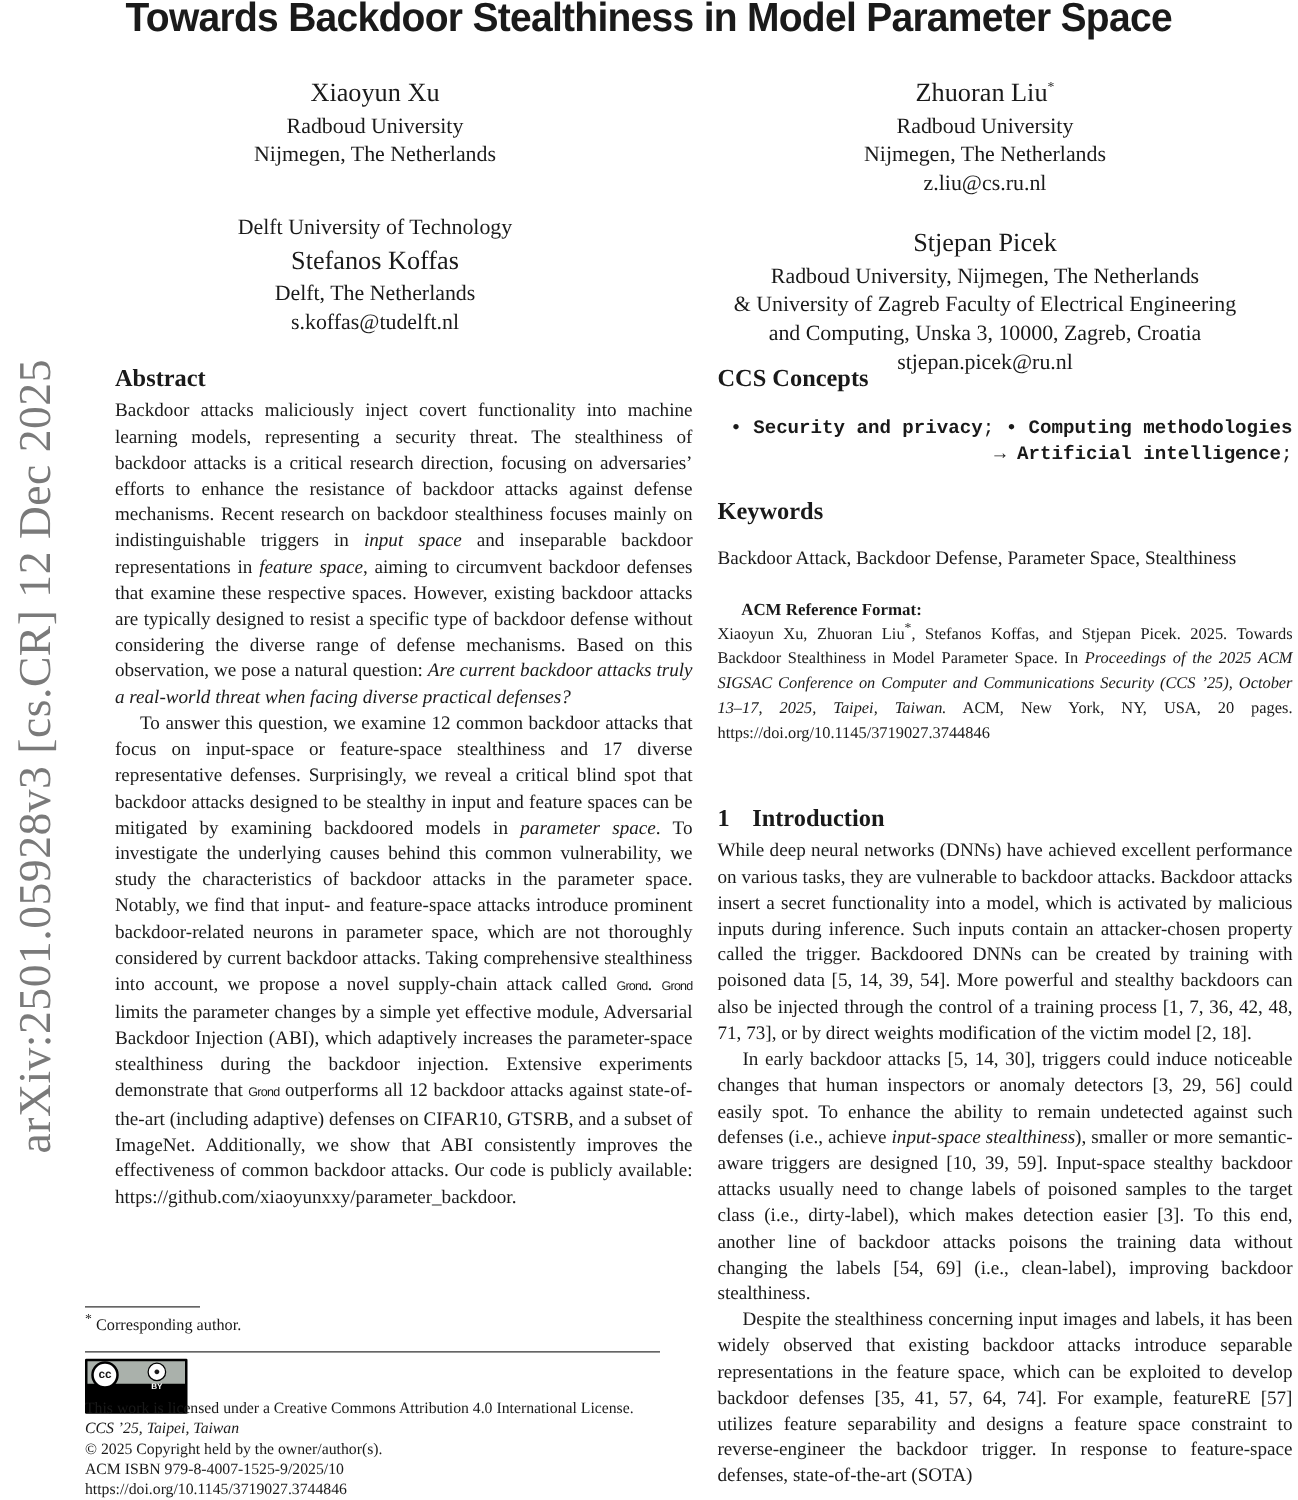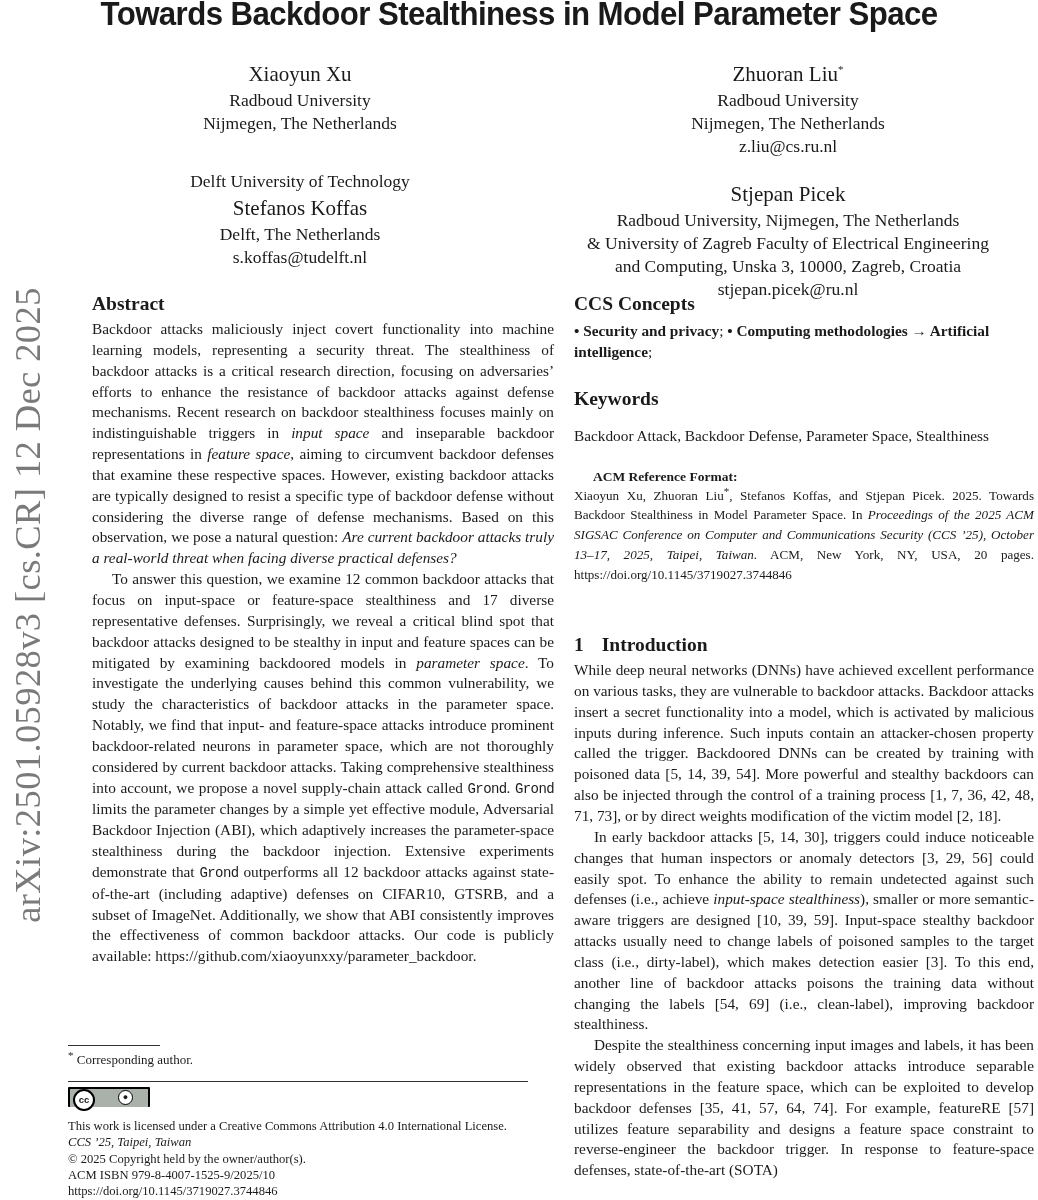--- a/index.html
+++ b/index.html
@@ -14,27 +14,27 @@
   .sup { font-size:11px; vertical-align:super; line-height:0; }
   .arxiv { position:absolute; left:-322px; top:580px; width:700px; height:50px;
            transform:rotate(-90deg); transform-origin:center center;
            font-family:"Liberation Serif", "DejaVu Serif", serif; font-size:36.5px;
            color:#7a7a7a; text-align:center; line-height:50px; letter-spacing:0.4px; white-space:nowrap; }
   .col { position:absolute; font-size:15.3px; line-height:20.85px; text-align:justify; }
   .col p { margin:0; }
   .col p.indent { text-indent:20px; }
   .h-sec { font-weight:bold; font-size:19.5px; line-height:26px; margin:0; }
   .h-sub { font-weight:bold; font-size:13.5px; line-height:18px; }
-  .mono { font-family:Liberation Mono, monospace; font-size:14px; letter-spacing:-0.6px; }
+  .mono { font-family:Liberation Sans, sans-serif; font-size:10px; letter-spacing:-0.6px; }
   .small { font-size:13px; line-height:20px; }
   i { font-style:italic; }
   .rule-short { position:absolute; left:68px; top:1045px; width:92px; height:1px; background:#333; }
   .rule-long { position:absolute; left:68px; top:1081px; width:460px; height:1px; background:#333; }
   .footnote { position:absolute; left:68px; top:1051px; font-size:13px; line-height:18px; }
-  .cc { position:absolute; left:68px; top:1087px; width:82px; height:20px; background:#000; border-radius:1px; }
+  .cc { position:absolute; left:68px; top:1087px; width:82px; height:44px; background:#000; border-radius:1px; }
   .cc .grey { position:absolute; left:2px; top:2px; width:78px; height:18px; background:#aab1ab; }
   .cc .cc-circle { position:absolute; left:5px; top:2px; width:22px; height:22px; border-radius:50%;
                    background:#fff; border:2px solid #000; box-sizing:border-box;
                    font-family:"Liberation Sans", sans-serif; font-weight:bold; font-size:9.5px; line-height:18px; text-align:center; }
   .cc .by-circle { position:absolute; left:50px; top:3px; width:15px; height:15px; border-radius:50%;
                    background:#fff; border:1.5px solid #000; box-sizing:border-box; font-size:9px; line-height:12px; text-align:center; font-weight:bold; }
   .cc .by-text { position:absolute; left:53px; top:19px; color:#fff; font-family:"Liberation Sans", sans-serif; font-size:6.5px; font-weight:bold; }
   .license { position:absolute; left:68px; top:1118px; width:470px; font-size:12.6px; line-height:16.3px; }
   .license span { display:block; white-space:nowrap; }
 </style>
@@ -93,21 +93,21 @@
 <div class="license">
   <span>This work is licensed under a Creative Commons Attribution 4.0 International License.</span>
   <span><i>CCS ’25, Taipei, Taiwan</i></span>
   <span>© 2025 Copyright held by the owner/author(s).</span>
   <span>ACM ISBN 979-8-4007-1525-9/2025/10</span>
   <span>https://doi.org/10.1145/3719027.3744846</span>
 </div>
 
 <div class="col" style="left:574px; top:291px; width:460px;">
   <h2 class="h-sec">CCS Concepts</h2>
-  <p style="margin-top:4px; text-align:left;"><b>• Security and privacy</b><span>; </span><b>• Computing methodologies → Artificial intelligence</b><span>;</span></p>
+  <p style="margin-top:15px; text-align:right;font-family:Liberation Mono, monospace;"><b>• Security and privacy</b><span>; </span><b>• Computing methodologies → Artificial intelligence</b><span>;</span></p>
 
   <h2 class="h-sec" style="margin-top:23px;">Keywords</h2>
   <p style="margin-top:14px; text-align:left;">Backdoor Attack, Backdoor Defense, Parameter Space, Stealthiness</p>
 
   <div class="h-sub" style="margin-top:21px;margin-left:19px;">ACM Reference Format:</div>
   <p class="small" style="font-size:13.1px; line-height:19.9px;"><span>Xiaoyun Xu, Zhuoran Liu</span><span class="sup">*</span><span>, Stefanos Koffas, and Stjepan Picek. 2025. Towards Backdoor Stealthiness in Model Parameter Space. In </span><i>Proceedings of the 2025 ACM SIGSAC Conference on Computer and Communications Security (CCS ’25), October 13–17, 2025, Taipei, Taiwan.</i><span> ACM, New York, NY, USA, 20 pages. https://doi.org/10.1145/3719027.3744846</span></p>
 
   <h2 class="h-sec" style="margin-top:47px;"><span>1</span><span style="display:inline-block; width:18px;"></span><span>Introduction</span></h2>
   <p style="margin-top:2px;">While deep neural networks (DNNs) have achieved excellent performance on various tasks, they are vulnerable to backdoor attacks. Backdoor attacks insert a secret functionality into a model, which is activated by malicious inputs during inference. Such inputs contain an attacker-chosen property called the trigger. Backdoored DNNs can be created by training with poisoned data [5, 14, 39, 54]. More powerful and stealthy backdoors can also be injected through the control of a training process [1, 7, 36, 42, 48, 71, 73], or by direct weights modification of the victim model [2, 18].</p>
   <p class="indent"><span>In early backdoor attacks [5, 14, 30], triggers could induce noticeable changes that human inspectors or anomaly detectors [3, 29, 56] could easily spot. To enhance the ability to remain undetected against such defenses (i.e., achieve </span><i>input-space stealthiness</i><span>), smaller or more semantic-aware triggers are designed [10, 39, 59]. Input-space stealthy backdoor attacks usually need to change labels of poisoned samples to the target class (i.e., dirty-label), which makes detection easier [3]. To this end, another line of backdoor attacks poisons the training data without changing the labels [54, 69] (i.e., clean-label), improving backdoor stealthiness.</span></p>

